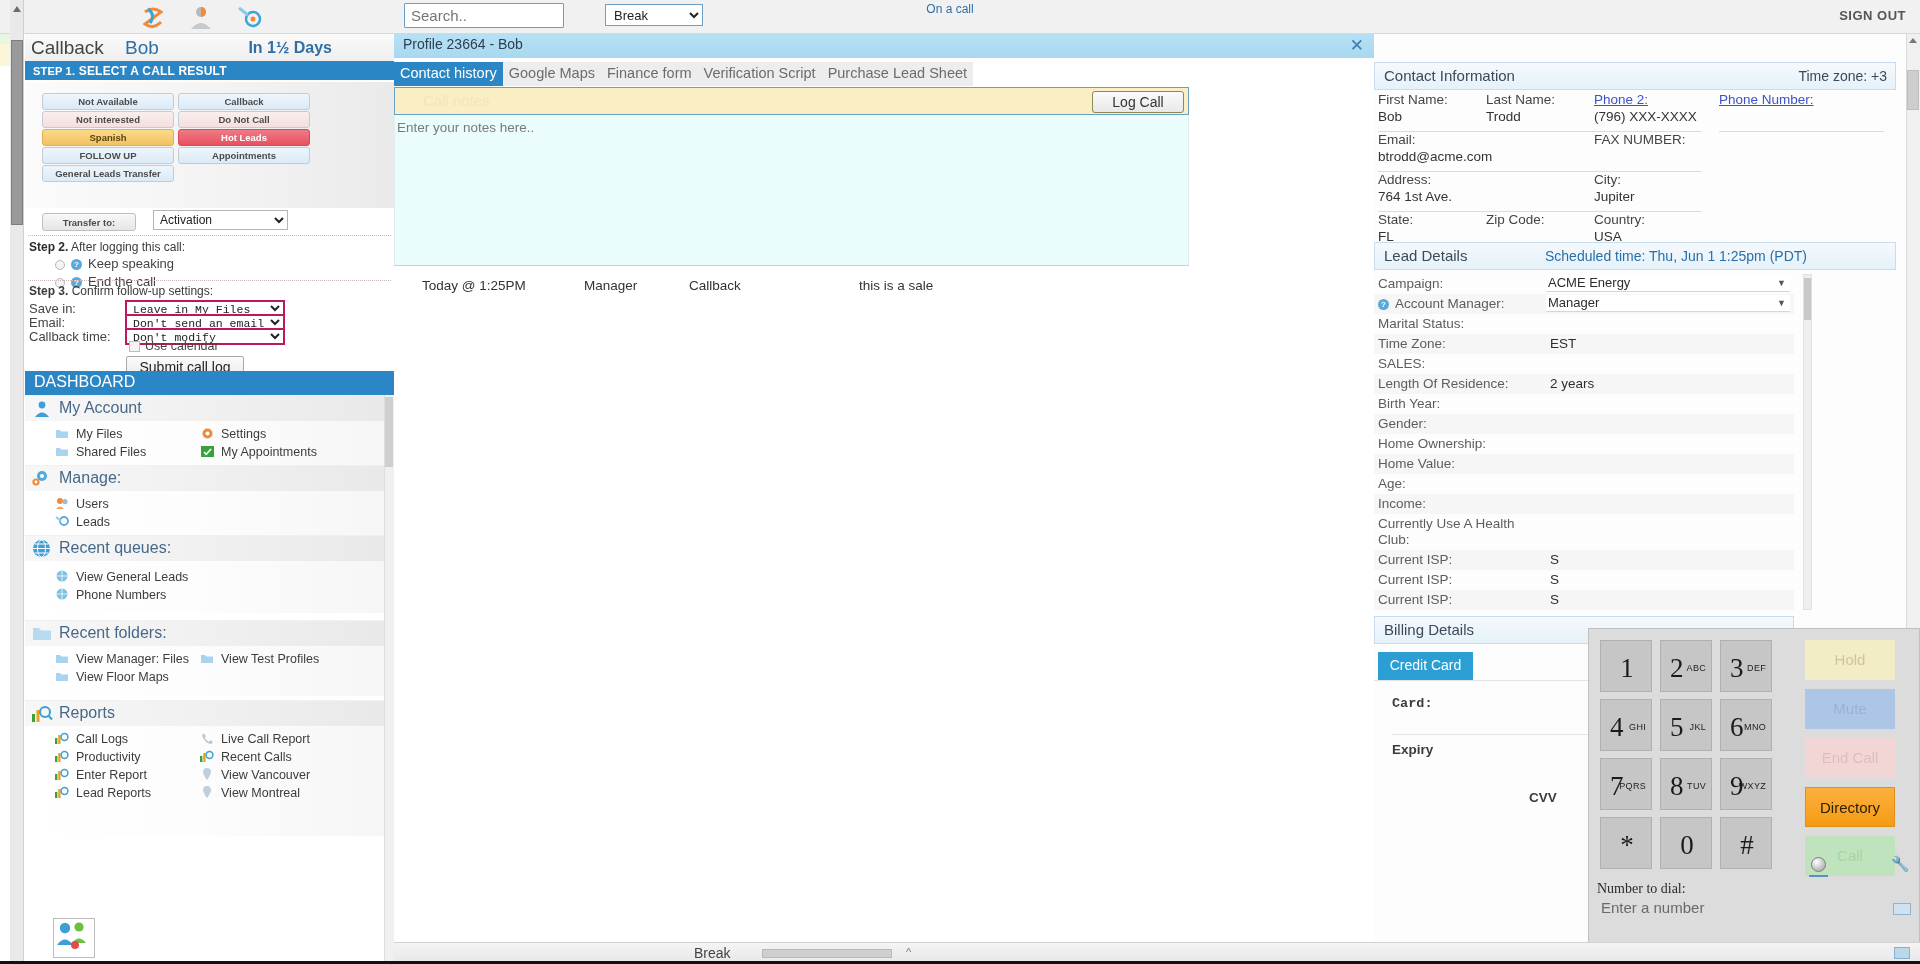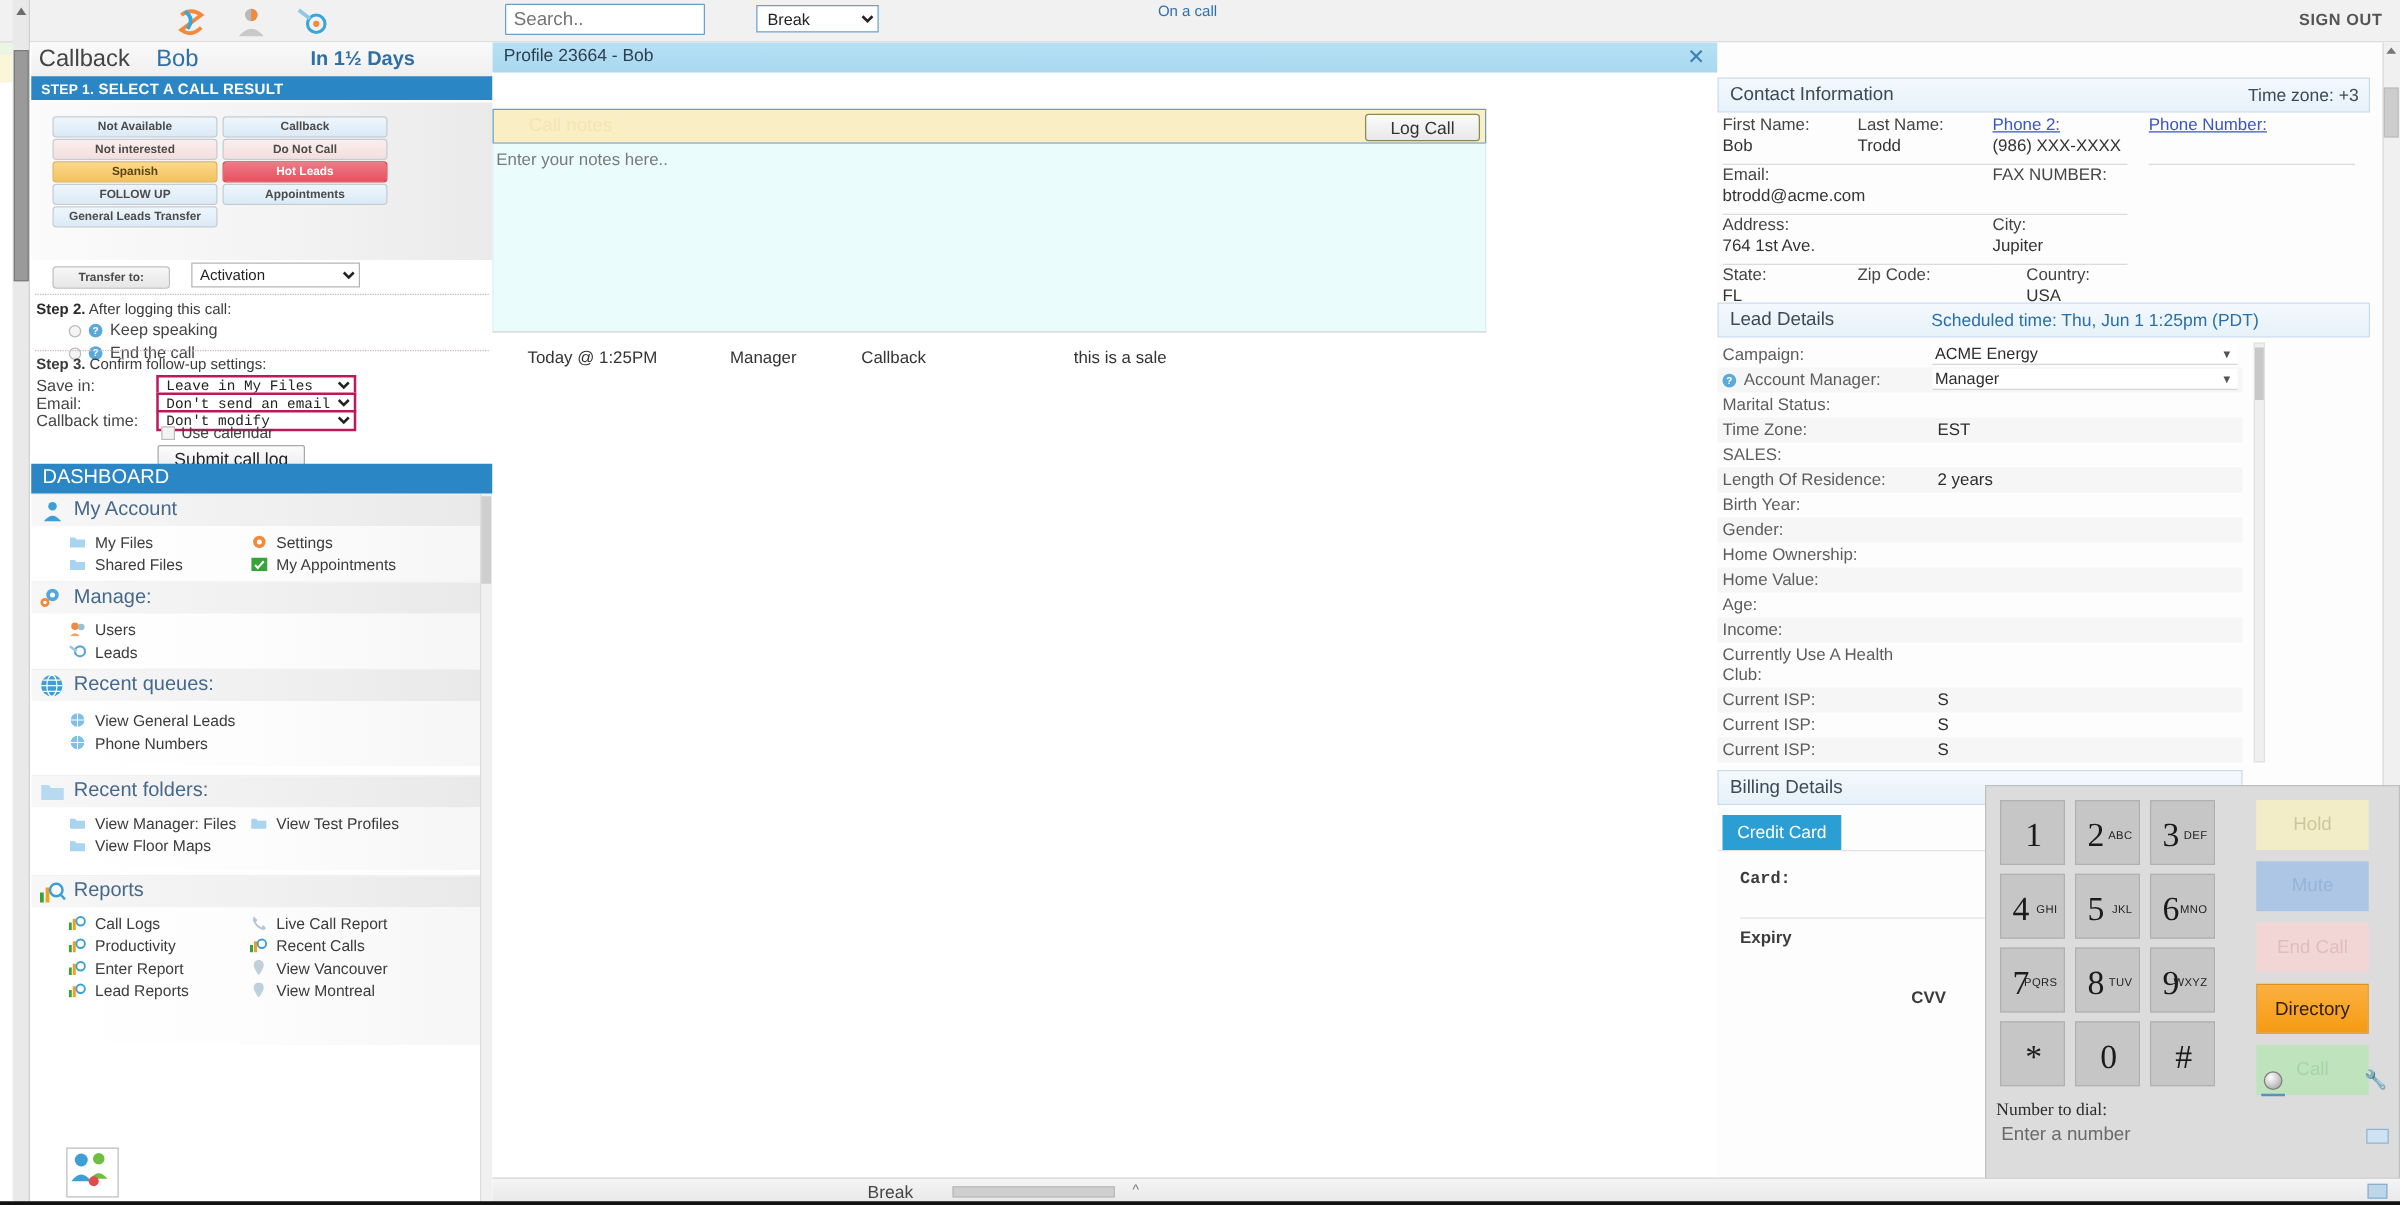--- a/index.html
+++ b/index.html
@@ -614,20 +614,27 @@
       </svg>
     </div>
   </div>
 
   <div class="center">
     <div class="profile-bar">
       <span>Profile 23664 - Bob</span>
       <span class="profile-close">✕</span>
     </div>
 
+    <div class="tabstrip">
+      <div class="tab active">Contact history</div>
+      <div class="tab">Google Maps</div>
+      <div class="tab">Finance form</div>
+      <div class="tab">Verification Script</div>
+      <div class="tab">Purchase Lead Sheet</div>
+    </div>
 
     <div class="notes-head">
       <span class="notes-head-label">Call notes</span>
       <div class="logcall-btn">Log Call</div>
     </div>
 
     <div class="notes-area">Enter your notes here..</div>
 
     <div class="call-hist-sep"></div>
     <div class="call-row">
@@ -652,21 +659,21 @@
     <div class="underline-box" style="left:4px; top:97px; width:108px;"></div>
 
     <div class="cfield" style="left:112px; top:58px;">
       <span class="lab">Last Name:</span>
       <span class="val">Trodd</span>
     </div>
     <div class="underline-box" style="left:112px; top:97px; width:108px;"></div>
 
     <div class="cfield" style="left:220px; top:58px;">
       <span class="lab link">Phone 2:</span>
-      <span class="val">(986) XXX-XXXX</span>
+      <span class="val">(796) XXX-XXXX</span>
     </div>
     <div class="underline-box" style="left:220px; top:97px; width:108px;"></div>
 
     <div class="cfield" style="left:345px; top:58px;">
       <span class="lab link">Phone Number:</span>
       <span class="val"></span>
     </div>
     <div class="underline-box" style="left:345px; top:97px; width:165px;"></div>
 
     <div class="cfield" style="left:4px;  top:98px;">
@@ -698,21 +705,21 @@
       <span class="val">FL</span>
     </div>
     <div class="underline-box" style="left:4px; top:212px; width:108px;"></div>
 
     <div class="cfield" style="left:112px; top:178px;">
       <span class="lab">Zip Code:</span>
       <span class="val"></span>
     </div>
     <div class="underline-box" style="left:112px; top:212px; width:108px;"></div>
 
-    <div class="cfield" style="left:220px; top:178px;margin-left:27px;">
+    <div class="cfield" style="left:220px; top:178px;">
       <span class="lab">Country:</span>
       <span class="val">USA</span>
     </div>
     <div class="underline-box" style="left:220px; top:212px; width:108px;"></div>
 
     <div class="panel-head" style="top:208px;">
       <span class="ph-title">Lead Details</span>
       <span class="ph-sched">Scheduled time: Thu, Jun 1 1:25pm (PDT)</span>
     </div>
 

